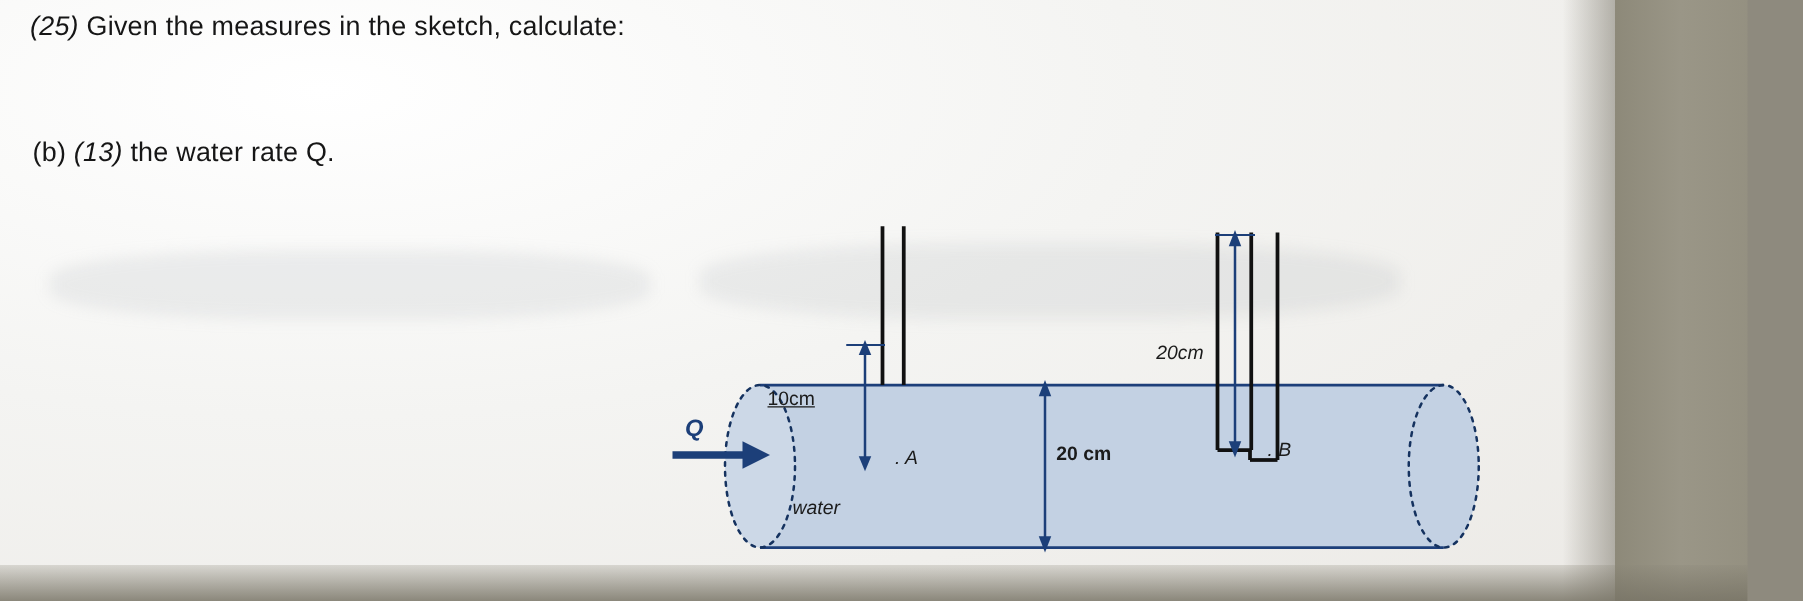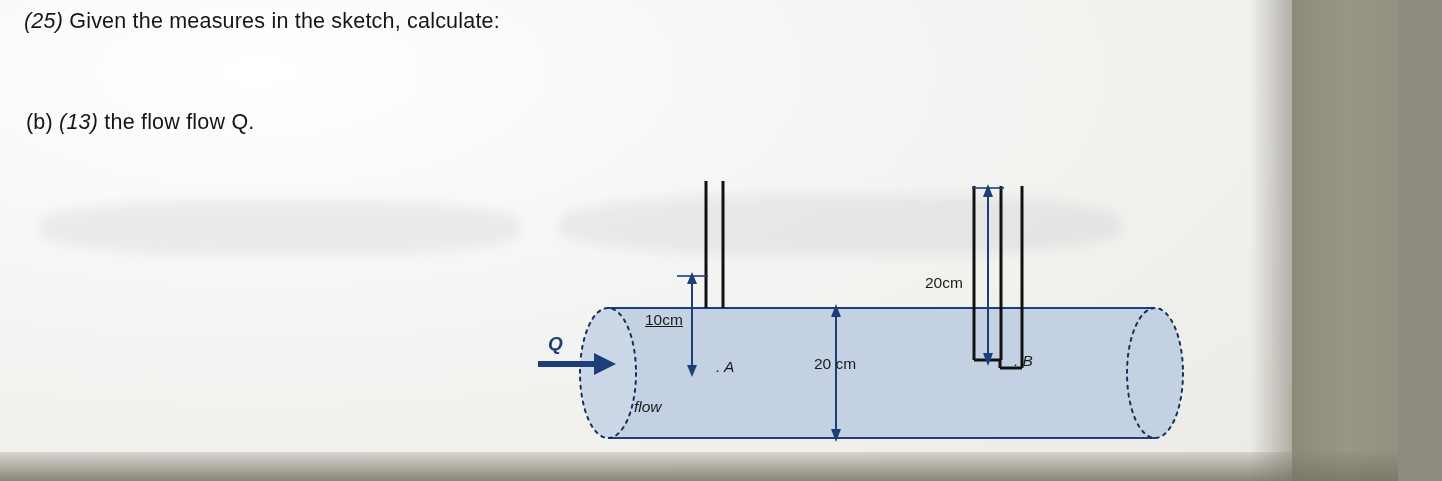--- a/index.html
+++ b/index.html
@@ -113,21 +113,21 @@
 
   <div class="qtext" id="line1">
     <span class="it">(25)</span>
     <span>Given the measures in the sketch, calculate:</span>
   </div>
 
 
   <div class="qtext" id="line3">
     <span>(b)</span>
     <span class="it">(13)</span>
-    <span>the flow flow Q.</span>
+    <span>the water rate Q.</span>
   </div>
 
   <div id="sketch">
     <svg width="1292" height="481" viewBox="0 0 1292 481">
 
       <path d="M 608,308 L 1155,308 L 1155,438 L 608,438 Z" fill="#c3d1e3" stroke="none"></path>
 
       <ellipse cx="1155" cy="373" rx="28" ry="65" fill="#c3d1e3" stroke="none"></ellipse>
 
       <ellipse cx="608" cy="373" rx="28" ry="65" fill="#ccd8e7" stroke="none"></ellipse>
@@ -162,26 +162,26 @@
       <polygon points="836,304 831,317 841,317" fill="#1c3f79"></polygon>
       <polygon points="836,442 831,429 841,429" fill="#1c3f79"></polygon>
 
       <line x1="538" y1="364" x2="600" y2="364" stroke="#1c3f79" stroke-width="6"></line>
       <polygon points="616,364 594,353 594,375" fill="#1c3f79"></polygon>
     </svg>
 
     
     <div class="lbl-q" style="left:548px; top:333px;">Q</div>
 
-    <div class="lbl" style="left:645px; top:311px;text-decoration:underline;">10cm</div>
+    <div class="lbl" style="left:614px; top:311px;text-decoration:underline;">10cm</div>
 
-    <div class="lbl" style="left:925px; top:274px;">20cm</div>
+    <div class="lbl" style="left:925px; top:274px;font-style:italic;">20cm</div>
 
-    <div class="lbl" style="left:814px; top:355px;">20 cm</div>
+    <div class="lbl" style="left:845px; top:355px;font-weight:bold;">20 cm</div>
 
     <div class="lbl lbl-i" style="left:716px; top:358px;">. A</div>
 
     <div class="lbl lbl-i" style="left:1014px; top:352px;">. B</div>
 
-    <div class="lbl lbl-i" style="left:634px; top:398px;">flow</div>
+    <div class="lbl lbl-i" style="left:634px; top:398px;">water</div>
   </div>
 
 </div>
 
 </body></html>

